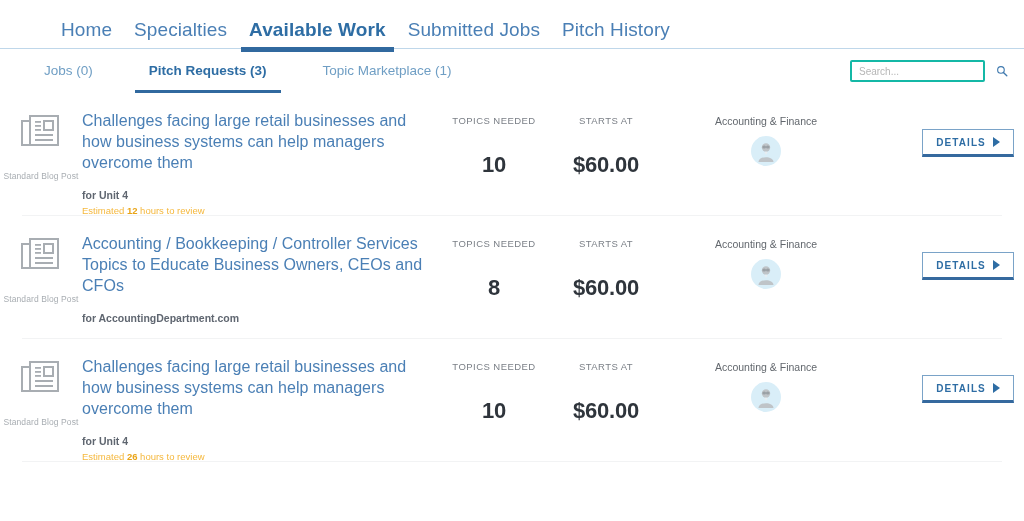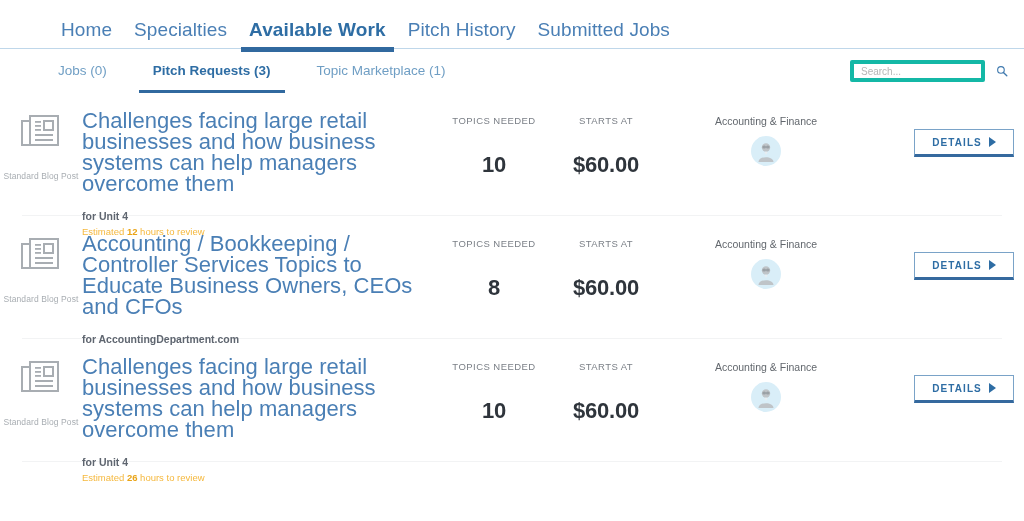--- a/index.html
+++ b/index.html
@@ -41,23 +41,24 @@
     left: 3px; right: 3px;
     bottom: -4px;
     height: 5px;
     background: #31699f;
   }
 
   
   .subtabs {
     position: relative;
     height: 44px;
-    padding-left: 44px;
+    padding-left: 30px;
     display: flex;
     align-items: flex-start;
+    gap: 10px;
   }
   .subtab {
     position: relative;
     font-size: 13.5px;
     color: #6f9ec4;
     padding: 0 14px;
     margin-right: 18px;
     line-height: 1;
     cursor: pointer;
     white-space: nowrap;
@@ -79,21 +80,21 @@
   .search-wrap {
     position: absolute;
     right: 16px;
     top: 11px;
     display: flex;
     align-items: center;
   }
   .search-input {
     width: 135px;
     height: 22px;
-    border: 4px solid #14b8a6;
+    border: 2px solid #14b8a6;
     border-radius: 2px;
     padding: 0 7px;
     font-size: 10px;
     color: #777;
     font-family: "Liberation Sans", sans-serif;
     outline: none;
     background: #fff;
   }
   .search-input::placeholder { color: #b6b6b6; }
   .search-icon {
@@ -132,21 +133,21 @@
     white-space: nowrap;
     letter-spacing: 0.1px;
   }
 
   .col-title {
     width: 356px;
     min-width: 356px;
     padding-top: 5px;
   }
   .job-title {
-    font-size: 22px;
+    font-size: 16px;
     line-height: 21px;
     color: #4a7fb5;
     cursor: pointer;
     letter-spacing: 0.05px;
   }
   .job-for {
     margin-top: 16px;
     font-size: 10.5px;
     color: #5f6670;
     font-weight: bold;
@@ -193,21 +194,21 @@
   .avatar { margin: 9px auto 0 auto; display: block; }
 
   .col-action {
     flex: 1;
     padding-top: 24px;
     padding-right: 10px;
     display: flex;
     justify-content: flex-end;
   }
   .details-btn {
-    width: 100px;
+    width: 92px;
     height: 28px;
     border: 1px solid #7aa3c8;
     border-bottom: 3px solid #35699e;
     background: #ffffff;
     color: #2e6da4;
     font-size: 10px;
     font-weight: bold;
     letter-spacing: 1.1px;
     font-family: "Liberation Sans", sans-serif;
     display: flex;
@@ -225,22 +226,22 @@
     display: block;
   }
 </style>
 </head>
 <body>
 
 <nav class="topnav">
   <div class="topnav-item">Home</div>
   <div class="topnav-item">Specialties</div>
   <div class="topnav-item active">Available Work</div>
+  <div class="topnav-item">Submitted Jobs</div>
   <div class="topnav-item">Pitch History</div>
-  <div class="topnav-item">Submitted Jobs</div>
 </nav>
 
 <div class="subtabs">
   <div class="subtab">Jobs (0)</div>
   <div class="subtab active">Pitch Requests (3)</div>
   <div class="subtab">Topic Marketplace (1)</div>
 
   <div class="search-wrap">
     <input class="search-input" type="text" value="" placeholder="Search..." style="">
     <svg class="search-icon" viewBox="0 0 16 16">

